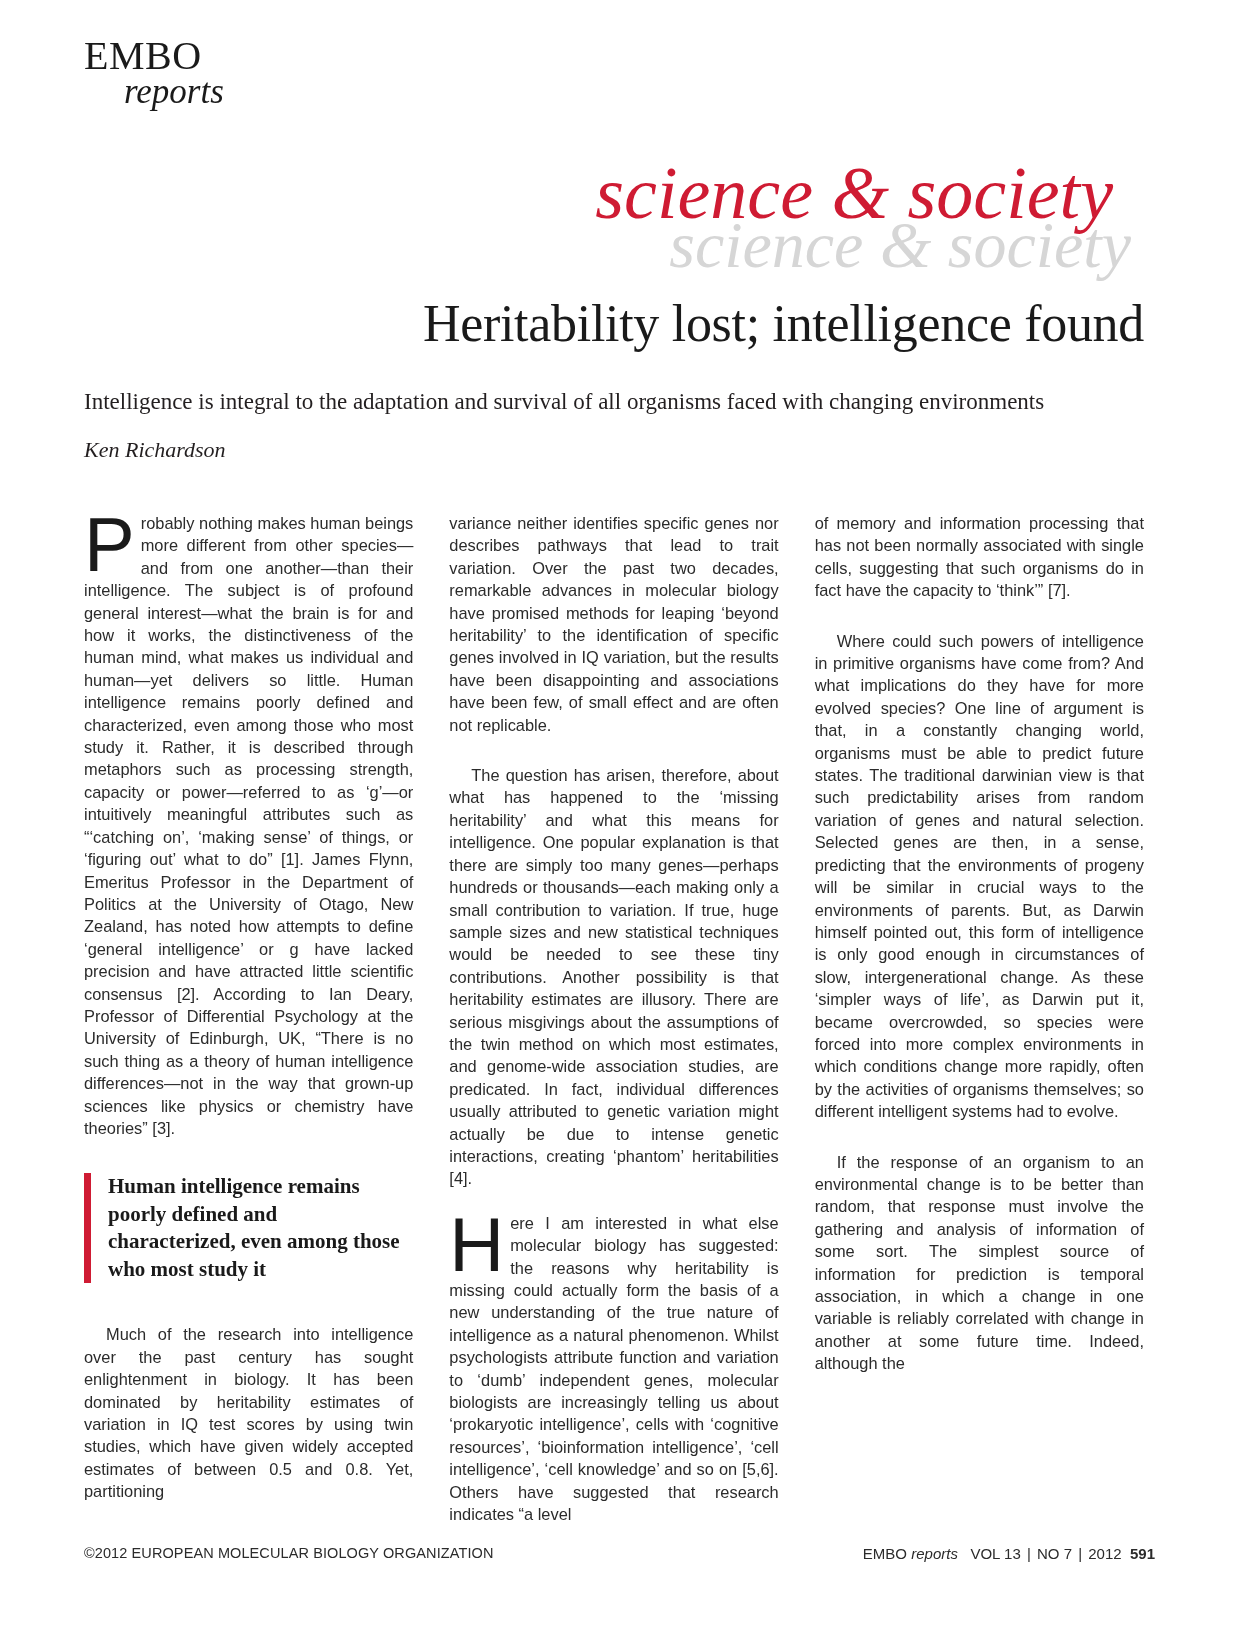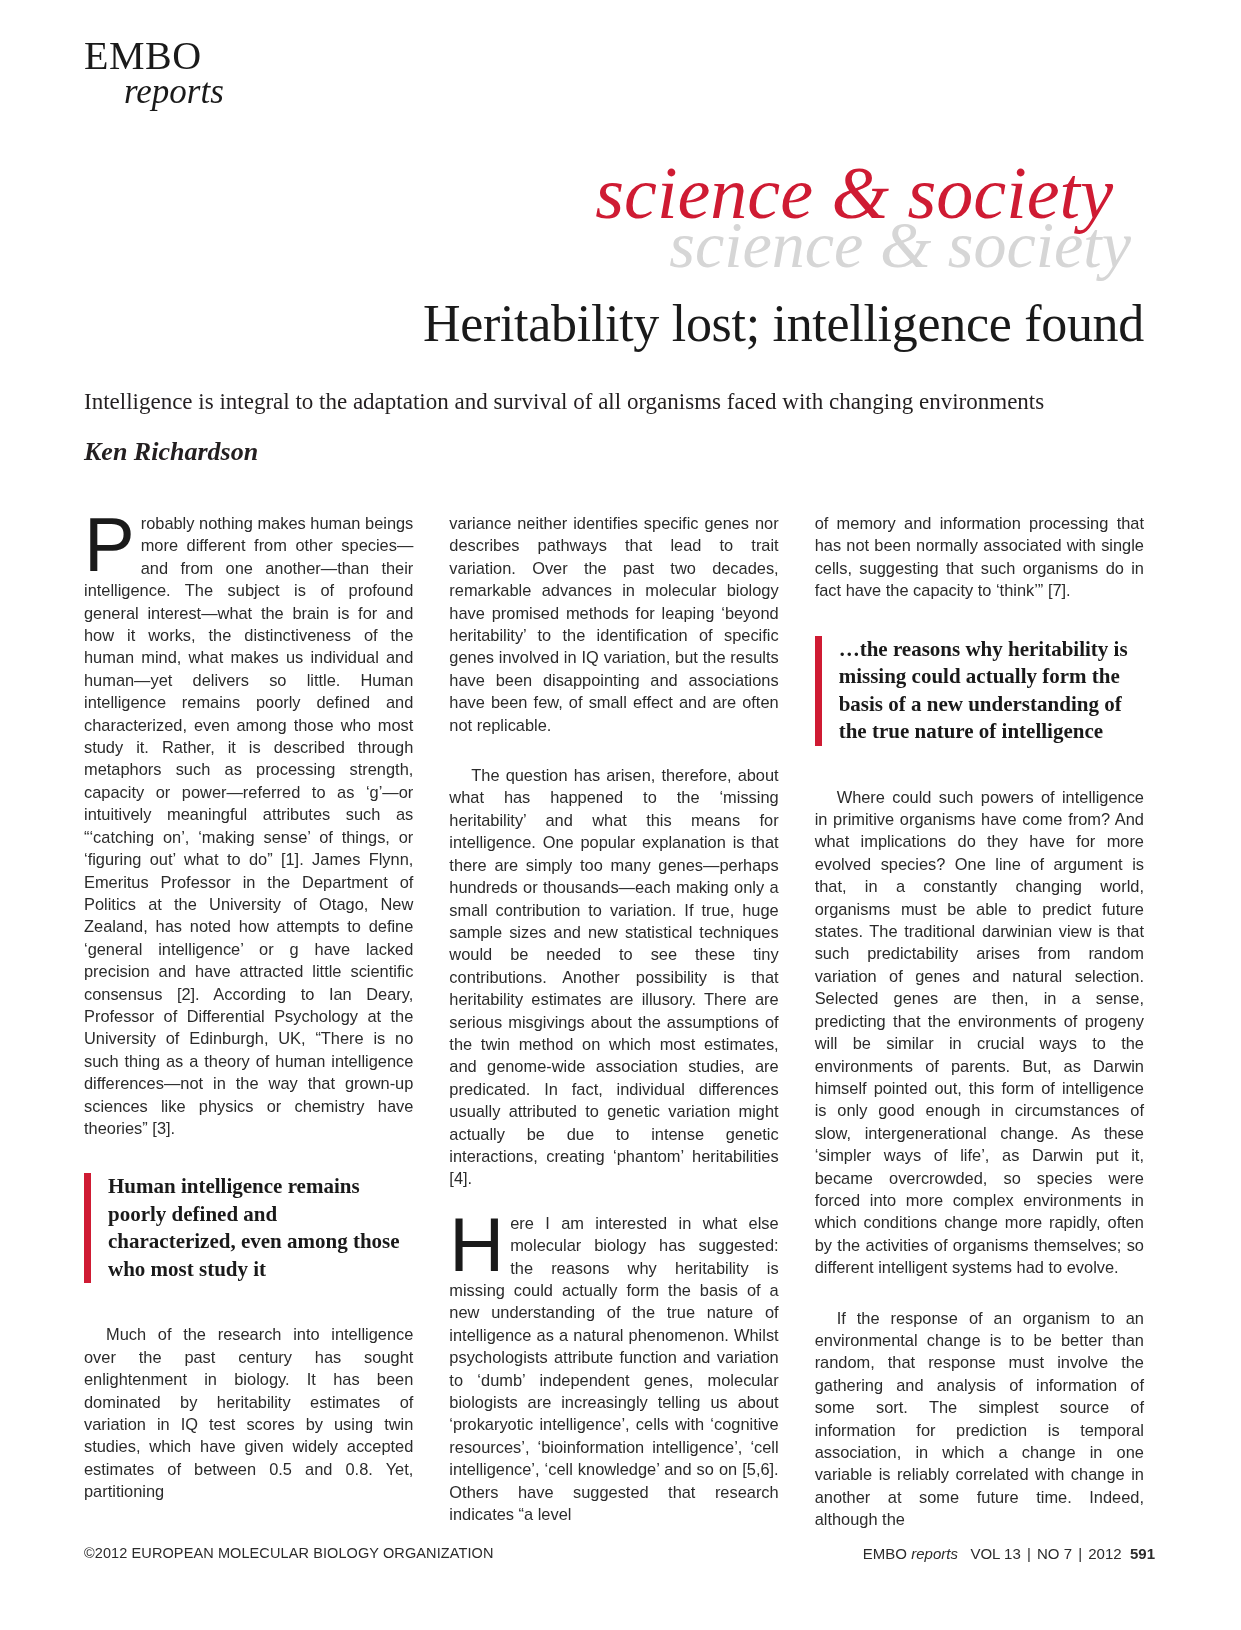--- a/index.html
+++ b/index.html
@@ -97,22 +97,22 @@
     font-size: 23px;
     line-height: 1.2;
     color: #231f20;
   }
   .byline {
     position: absolute;
     left: 84px;
     top: 437px;
     font-family: "Liberation Serif", serif;
     font-style: italic;
-    font-weight: bold;
-    font-size: 26px;
+    font-weight: normal;
+    font-size: 22px;
     color: #231f20;
   }
 
   
   .columns {
     position: absolute;
     left: 84px;
     top: 512px;
     width: 1060px;
     height: 960px;
@@ -226,24 +226,20 @@
     </div>
 
     <div class="col">
       <p>variance neither identifies specific genes nor describes pathways that lead to trait variation. Over the past two decades, remarkable advances in molecular biology have promised methods for leaping ‘beyond heritability’ to the identification of specific genes involved in IQ variation, but the results have been disappointing and associations have been few, of small effect and are often not replicable.</p>
       <p class="indent">The question has arisen, therefore, about what has happened to the ‘missing heritability’ and what this means for intelligence. One popular explanation is that there are simply too many genes—perhaps hundreds or thousands—each making only a small contribution to variation. If true, huge sample sizes and new statistical techniques would be needed to see these tiny contributions. Another possibility is that heritability estimates are illusory. There are serious misgivings about the assumptions of the twin method on which most estimates, and genome-wide association studies, are predicated. In fact, individual differences usually attributed to genetic variation might actually be due to intense genetic interactions, creating ‘phantom’ heritabilities [4].</p>
       <p class="dropcap-para" style="margin-top:22px">Here I am interested in what else molecular biology has suggested: the reasons why heritability is missing could actually form the basis of a new understanding of the true nature of intelligence as a natural phenomenon. Whilst psychologists attribute function and variation to ‘dumb’ independent genes, molecular biologists are increasingly telling us about ‘prokaryotic intelligence’, cells with ‘cognitive resources’, ‘bioinformation intelligence’, ‘cell intelligence’, ‘cell knowledge’ and so on [5,6]. Others have suggested that research indicates “a level</p>
     </div>
 
     <div class="col">
       <p>of memory and information processing that has not been normally associated with single cells, suggesting that such organisms do in fact have the capacity to ‘think’” [7].</p>
-      <div class="pullquote">
-        <div class="pullquote-bar"></div>
-        <div class="pullquote-text">…the reasons why heritability is missing could actually form the basis of a new understanding of the true nature of intelligence</div>
-      </div>
       <p class="indent">Where could such powers of intelligence in primitive organisms have come from? And what implications do they have for more evolved species? One line of argument is that, in a constantly changing world, organisms must be able to predict future states. The traditional darwinian view is that such predictability arises from random variation of genes and natural selection. Selected genes are then, in a sense, predicting that the environments of progeny will be similar in crucial ways to the environments of parents. But, as Darwin himself pointed out, this form of intelligence is only good enough in circumstances of slow, intergenerational change. As these ‘simpler ways of life’, as Darwin put it, became overcrowded, so species were forced into more complex environments in which conditions change more rapidly, often by the activities of organisms themselves; so different intelligent systems had to evolve.</p>
       <p class="indent">If the response of an organism to an environmental change is to be better than random, that response must involve the gathering and analysis of information of some sort. The simplest source of information for prediction is temporal association, in which a change in one variable is reliably correlated with change in another at some future time. Indeed, although the</p>
     </div>
 
   </div>
 
   <div class="footer-left">©2012 EUROPEAN MOLECULAR BIOLOGY ORGANIZATION</div>
   <div class="footer-right">
     <span>EMBO</span>
     <span class="it">reports</span>

